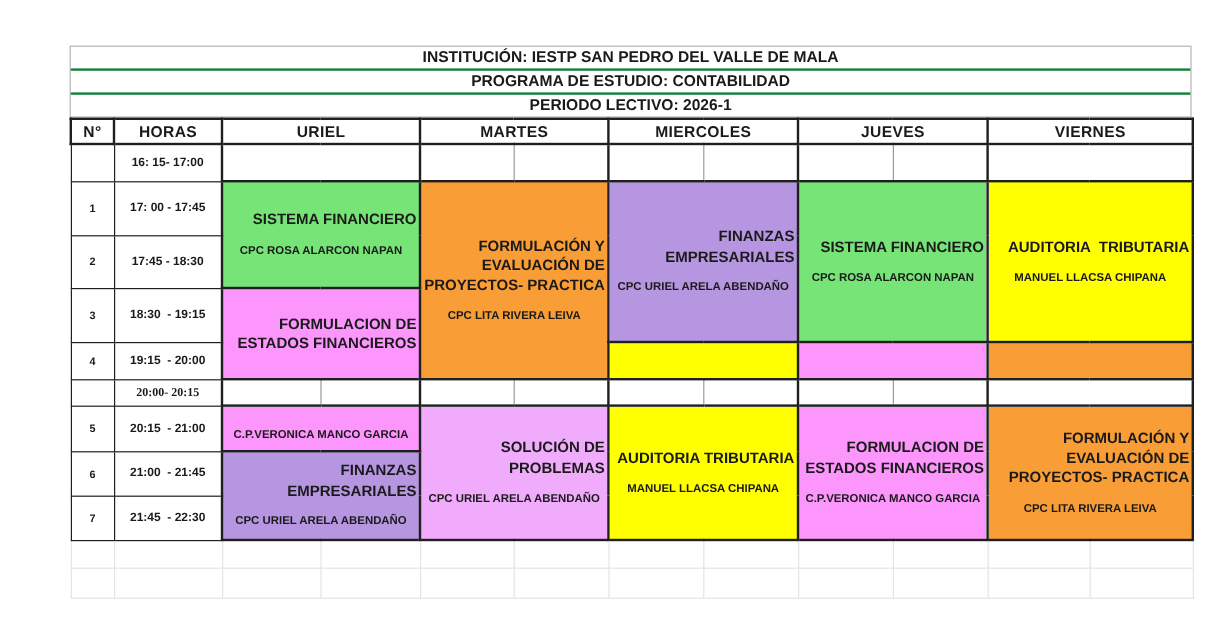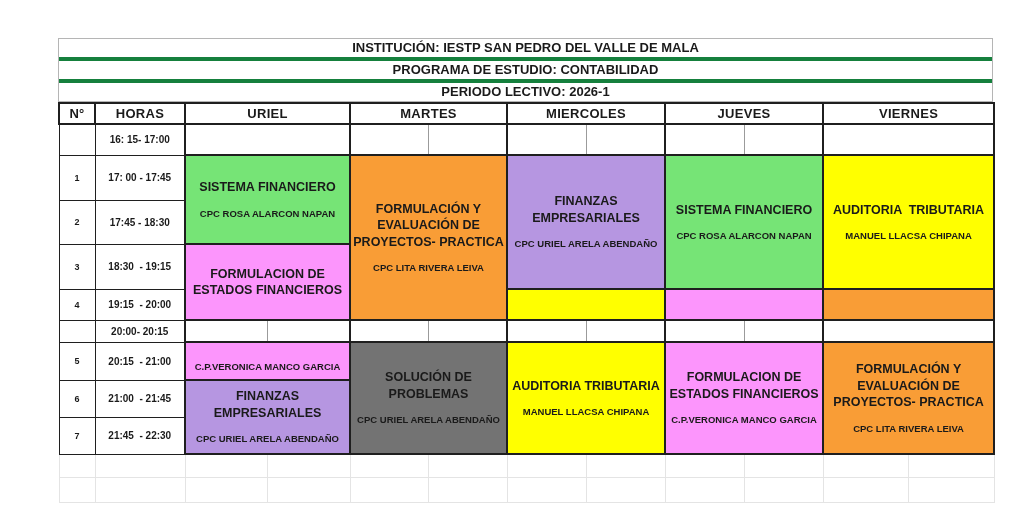--- a/index.html
+++ b/index.html
@@ -3,39 +3,39 @@
 <meta charset="utf-8">
 <style>
   html,body{margin:0;padding:0;background:#ffffff;}
   body{width:1024px;height:521px;position:relative;overflow:hidden;
        font-family:"Liberation Sans",sans-serif;color:#1a1a1a;}
   .sheet{position:absolute;left:58px;top:38px;width:935px;}
 
   
   .titleblock{border:1px solid #b5b5b5;box-sizing:border-box;width:935px;}
   .titlerow{height:18px;line-height:18px;text-align:center;font-weight:bold;
-            font-size:13px;white-space:pre;border-top:4px solid #15803d;}
+            font-size:13px;white-space:pre;border-top:2px solid #15803d;}
   .titlerow:first-child{border-top:none;}
 
   
   table{border-collapse:collapse;table-layout:fixed;width:935px;}
   th,td{padding:0;margin:0;text-align:center;vertical-align:middle;font-weight:bold;overflow:hidden;}
   th.day{border:2px solid #1f1f1f;font-size:13px;background:#ffffff;letter-spacing:.3px;}
   td.num{border:1px solid #1f1f1f;font-size:9px;background:#ffffff;}
   td.time{border:1px solid #1f1f1f;font-size:10px;background:#ffffff;white-space:pre;}
   td.blankday{border:2px solid #1f1f1f;background:#ffffff;}
   td.splitr{border-right:1px solid #9b9b9b;}
   td.splitl{border-left:1px solid #9b9b9b;}
   td.course{border:2px solid #1f1f1f;}
-  .course-title{font-size:12.5px;line-height:1.32;white-space:pre-wrap;padding:0 2px;}
+  .course-title{font-size:12.5px;line-height:1.32;white-space:pre-wrap;padding:0 2px;text-align:right;}
   .course-teacher{font-size:9.5px;line-height:1.3;margin-top:12px;white-space:pre-wrap;padding:0 2px;}
   .course-title:empty,.course-teacher:empty{display:none;}
   td.faint{border:1px solid #e4e4e4;background:#ffffff;}
   tr.rh21{height:21px;} tr.rh31{height:31px;} tr.rh45{height:45px;}
-  tr.rh44{height:44px;} tr.rh22{height:22px;} tr.rh38{height:38px;}
+  tr.rh44{height:44px;} tr.rh22{height:22px;font-family:Liberation Serif, serif;} tr.rh38{height:38px;}
   tr.rh37{height:37px;} tr.rh23{height:23px;} tr.rh25{height:25px;}
 </style>
 </head>
 <body>
 
 <div class="sheet">
 
   <div class="titleblock">
     <div class="titlerow">INSTITUCIÓN: IESTP SAN PEDRO DEL VALLE DE MALA</div>
     <div class="titlerow">PROGRAMA DE ESTUDIO: CONTABILIDAD</div>
@@ -143,21 +143,21 @@
       <td class="blankday" colspan="2"></td>
     </tr>
 
     <tr class="rh38">
       <td class="num">5</td>
       <td class="time">20:15  - 21:00</td>
       <td class="course" colspan="2" style="background: rgb(252, 149, 252);">
 
         <div class="course-teacher">C.P.VERONICA MANCO GARCIA</div>
       </td>
-      <td class="course" colspan="2" rowspan="3" style="background: #737373;">
+      <td class="course" colspan="2" rowspan="3" style="background: #f0abfc;">
         <div class="course-title">SOLUCIÓN DE PROBLEMAS</div>
         <div class="course-teacher">CPC URIEL ARELA ABENDAÑO</div>
       </td>
       <td class="course" colspan="2" rowspan="3" style="background: rgb(255, 255, 0);">
         <div class="course-title">AUDITORIA TRIBUTARIA</div>
         <div class="course-teacher">MANUEL LLACSA CHIPANA</div>
       </td>
       <td class="course" colspan="2" rowspan="3" style="background: rgb(252, 149, 252);">
         <div class="course-title">FORMULACION DE ESTADOS FINANCIEROS</div>
         <div class="course-teacher">C.P.VERONICA MANCO GARCIA</div>

